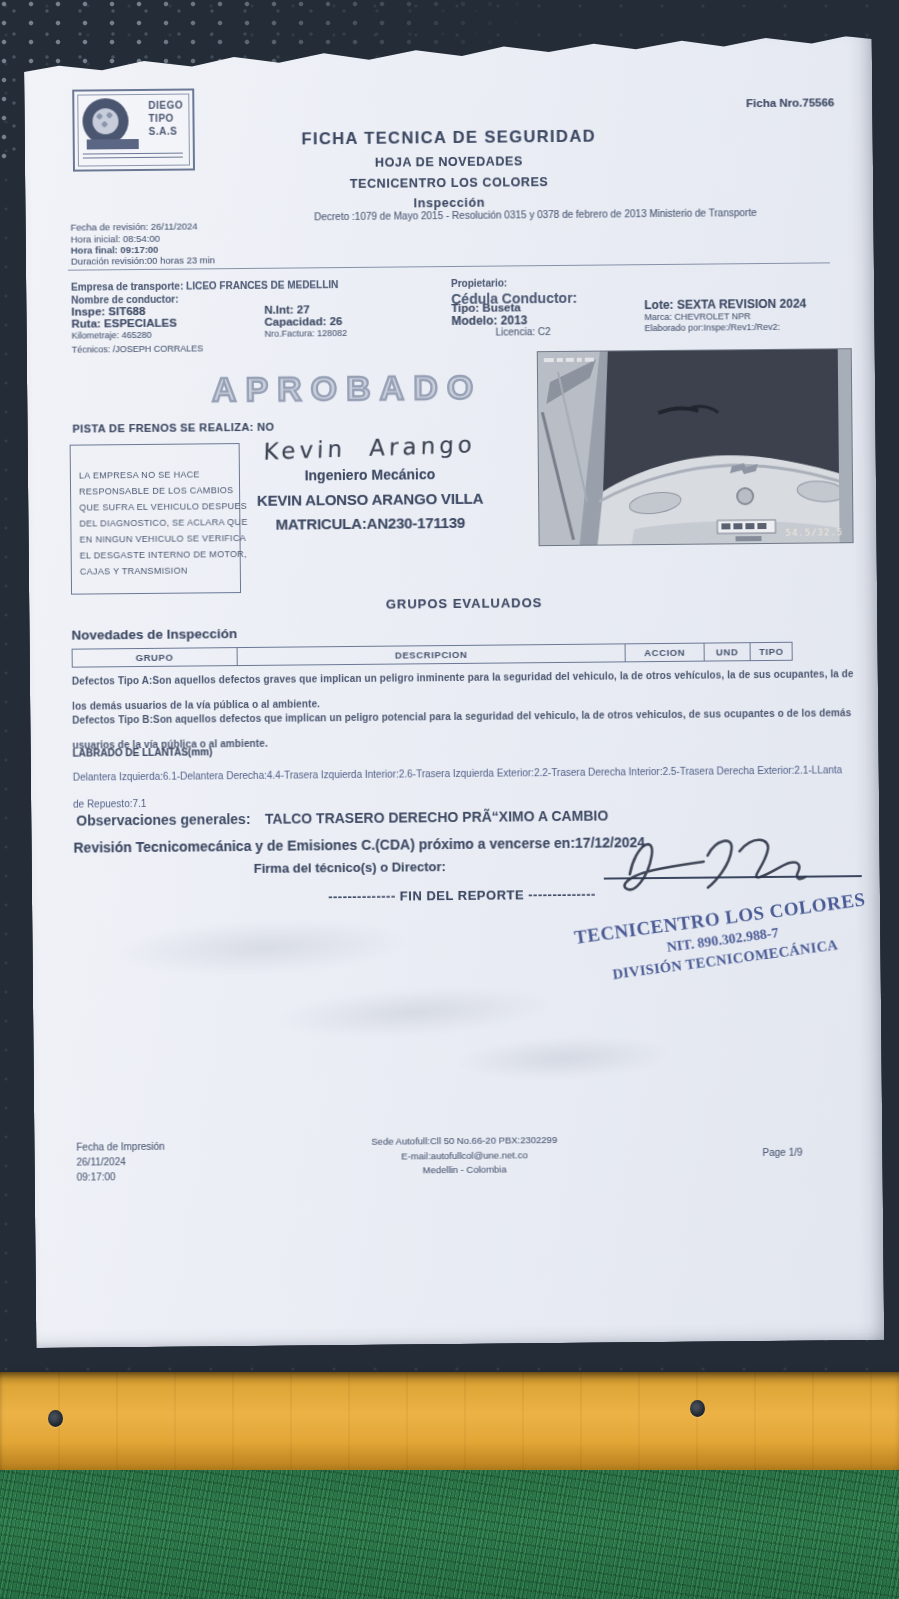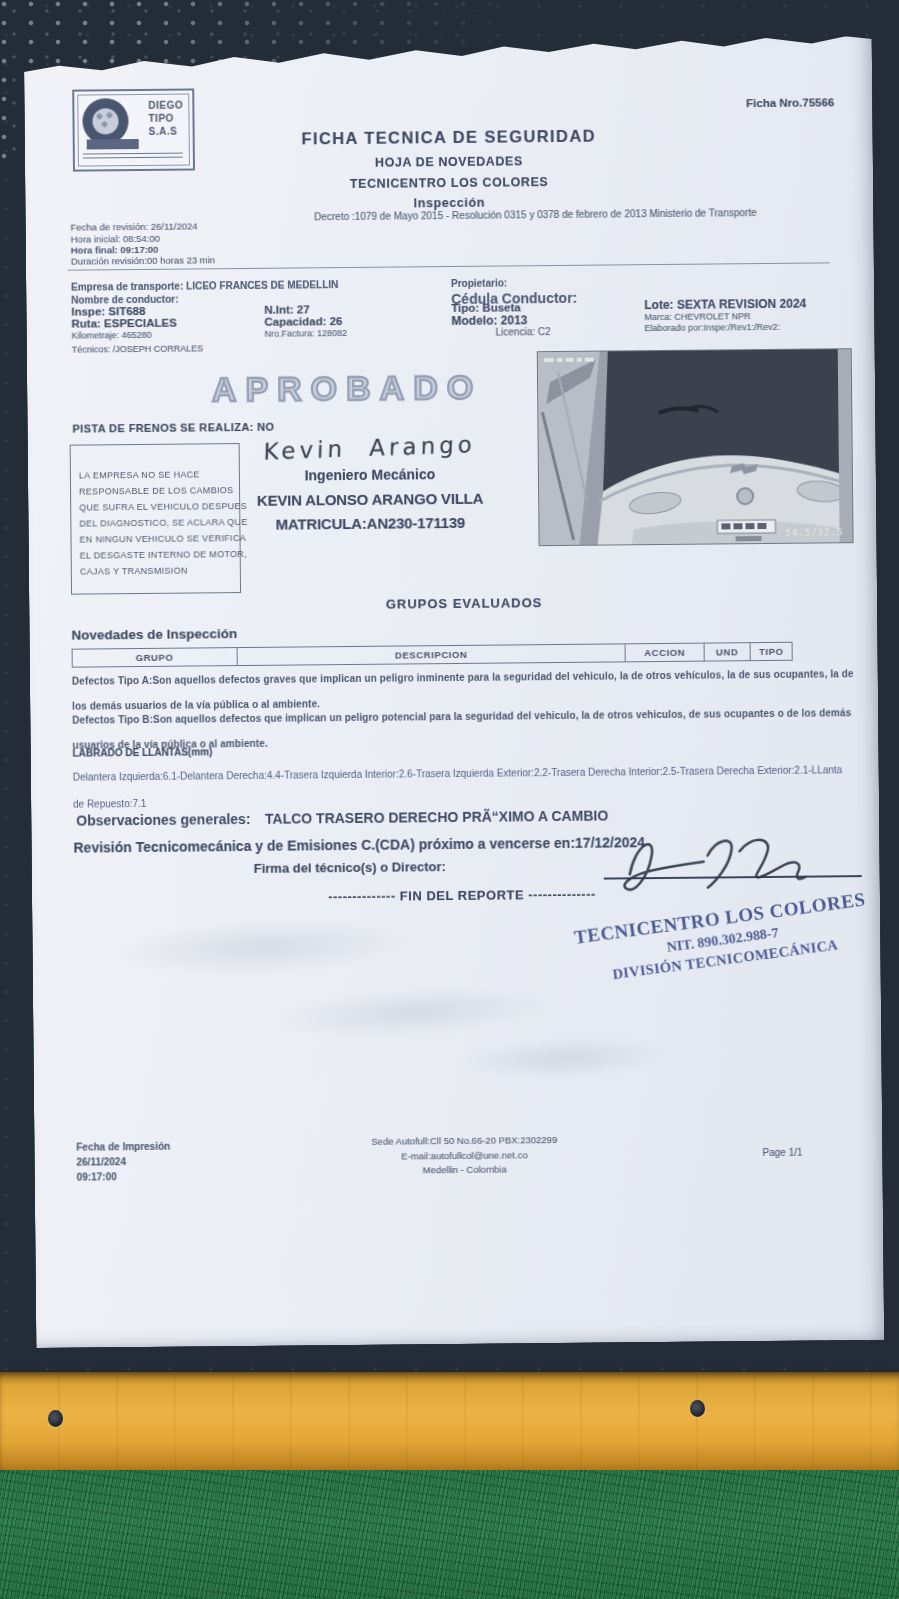--- a/index.html
+++ b/index.html
@@ -250,25 +250,25 @@
   <div class="stamp-blue">
     <div style="font-size:19px;font-weight:700;letter-spacing:.5px;">TECNICENTRO LOS COLORES</div>
     <div style="font-size:14px;font-weight:700;margin-top:3px;">NIT. 890.302.988-7</div>
     <div style="font-size:14.5px;font-weight:700;margin-top:3px;letter-spacing:.3px;">DIVISIÓN TECNICOMECÁNICA</div>
   </div>
 
   <div class="ghost" style="left:80px;top:880px;width:300px;height:55px;transform:rotate(-2deg);"></div>
   <div class="ghost" style="left:240px;top:950px;width:280px;height:48px;transform:rotate(-3deg);"></div>
   <div class="ghost" style="left:420px;top:1000px;width:220px;height:42px;transform:rotate(-2deg);"></div>
 
-  <div class="txt ink" style="left:42px;top:1098px;font-size:10px;line-height:15px;font-weight:bold;">
+  <div class="txt ink" style="left:42px;top:1098px;font-size:10px;line-height:15px;">
     <div style="position:static;">Fecha de Impresión</div>
     <div style="position:static;">26/11/2024</div>
     <div style="position:static;">09:17:00</div>
   </div>
   <div class="txt ink" style="left:130px;top:1096px;width:600px;text-align:center;font-size:9.5px;line-height:14.5px;">
     <div style="position:static;">Sede Autofull:Cll 50 No.66-20 PBX:2302299</div>
     <div style="position:static;">E-mail:autofullcol@une.net.co</div>
     <div style="position:static;">Medellin - Colombia</div>
   </div>
-  <div class="txt ink" style="left:728px;top:1112px;font-size:10px;">Page 1/1</div>
+  <div class="txt ink" style="left:728px;top:1112px;font-size:10px;">Page 1/9</div>
 
 </div>
 
 </body></html>

